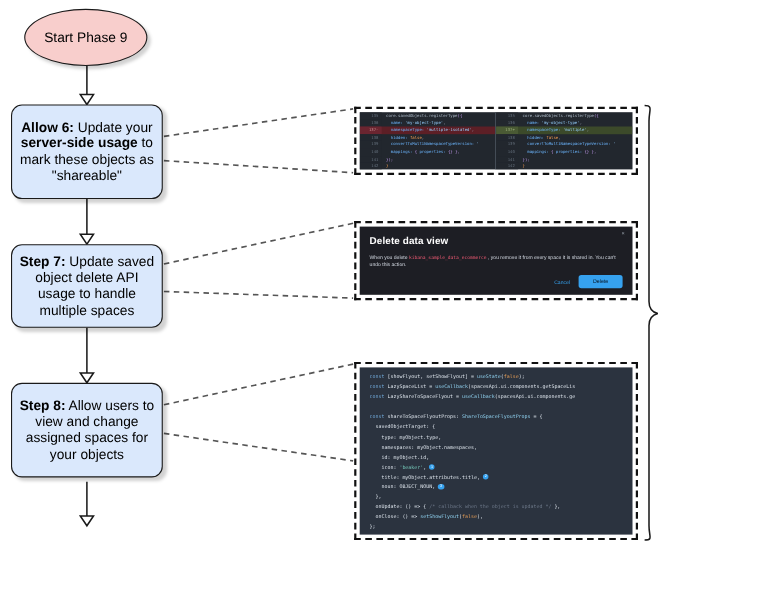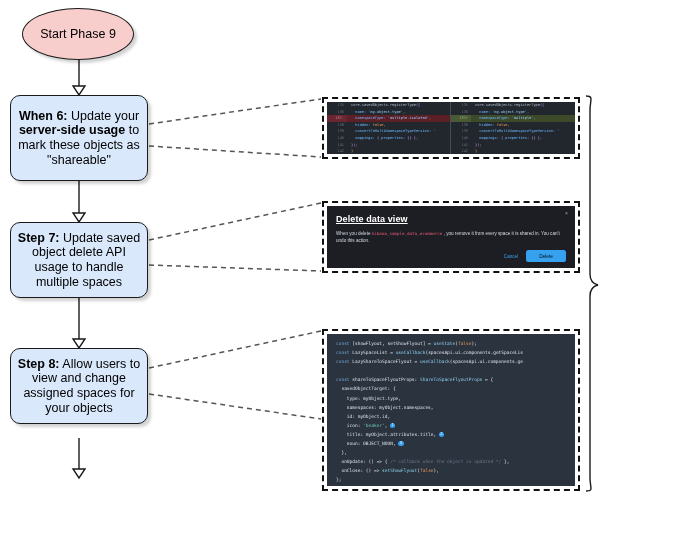--- a/index.html
+++ b/index.html
@@ -40,21 +40,21 @@
     font-size: 12.5px;
     padding: 4px 6px;
     box-shadow: 3px 3px 3px rgba(0,0,0,0.18);
   }
   .process .inner, .terminator .inner { width: 100%; }
   .process b { font-weight: bold; }
 
   #node-start   { left: 22px;  top: 8px;   width: 112px; height: 52px; }
   #node-step6   { left: 10px;  top: 95px;  width: 138px; height: 86px; }
   #node-step7   { left: 10px;  top: 222px; width: 138px; height: 76px; }
-  #node-step8   { left: 10px;  top: 348px; width: 138px; height: 76px; }
+  #node-step8   { left: 10px;  top: 348px; width: 138px; height: 86px; }
   #node-finish  { left: 22px;  top: 478px; width: 112px; height: 50px; }
 
   
   #wires { position: absolute; left: 0; top: 0; width: 691px; height: 535px; z-index: 2; }
 
   
   .shotframe {
     position: absolute;
     box-sizing: border-box;
     border: 2.5px dashed #111111;
@@ -97,21 +97,21 @@
   
   .modal {
     width: 100%; height: 100%;
     background: #1d1e24;
     box-sizing: border-box;
     padding: 6px 9px 5px 9px;
     position: relative;
     overflow: hidden;
     font-family: "Liberation Sans", sans-serif;
   }
-  .modal-title { color: #ffffff; font-size: 9px; font-weight: bold; margin: 2px 0 6px 0; letter-spacing: .1px; text-decoration: underline; }
+  .modal-title { color: #ffffff; font-size: 9px; font-weight: bold; margin: 2px 0 6px 0; letter-spacing: .1px; }
   .modal-body { color: #d4dae3; font-size: 4.6px; line-height: 7px; }
   .modal-code { color: #f05a74; font-family: "DejaVu Sans Mono", monospace; font-size: 4.2px; }
   .modal-footer { position: absolute; right: 9px; bottom: 6px; display: flex; align-items: center; gap: 8px; }
   .btn-cancel { color: #36a2ef; font-size: 4.6px; cursor: pointer; }
   .btn-delete {
     background: #36a2ef; color: #06121f; font-size: 4.8px;
     padding: 3.5px 13px; border-radius: 2.5px; cursor: pointer;
   }
   .modal-close {
     position: absolute; right: 7px; top: 5px;
@@ -184,21 +184,21 @@
     </g>
 
     <path d="M586 96 C594 96 590 100 590 110 L590 274 C590 282 594 284 598 285 C594 286 590 288 590 296 L590 478 C590 488 594 491 586 491" stroke="#1a1a1a" stroke-width="1.4" fill="none"></path>
   </svg>
 
   <div class="node terminator" id="node-start">
     <span class="inner">Start Phase 9</span>
   </div>
 
   <div class="node process" id="node-step6">
-    <span class="inner"><b>When 6:</b><span> Update your </span><b>server-side usage</b><span> to mark these objects as "shareable"</span></span>
+    <span class="inner"><b>Allow 6:</b><span> Update your </span><b>server-side usage</b><span> to mark these objects as "shareable"</span></span>
   </div>
 
   <div class="node process" id="node-step7">
     <span class="inner"><b>Step 7:</b><span> Update saved object delete API usage to handle multiple spaces</span></span>
   </div>
 
   <div class="node process" id="node-step8">
     <span class="inner"><b>Step 8:</b><span> Allow users to view and change assigned spaces for your objects</span></span>
   </div>
 

